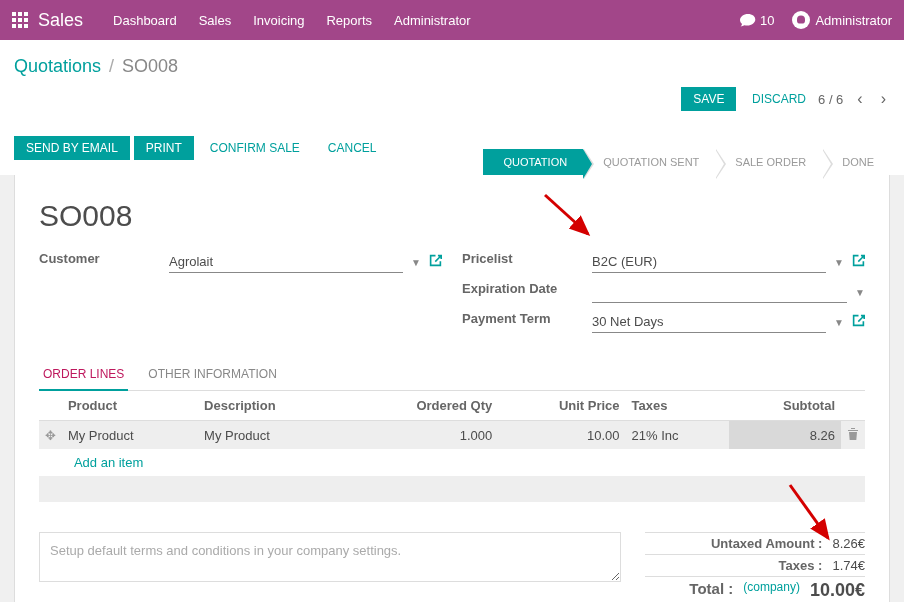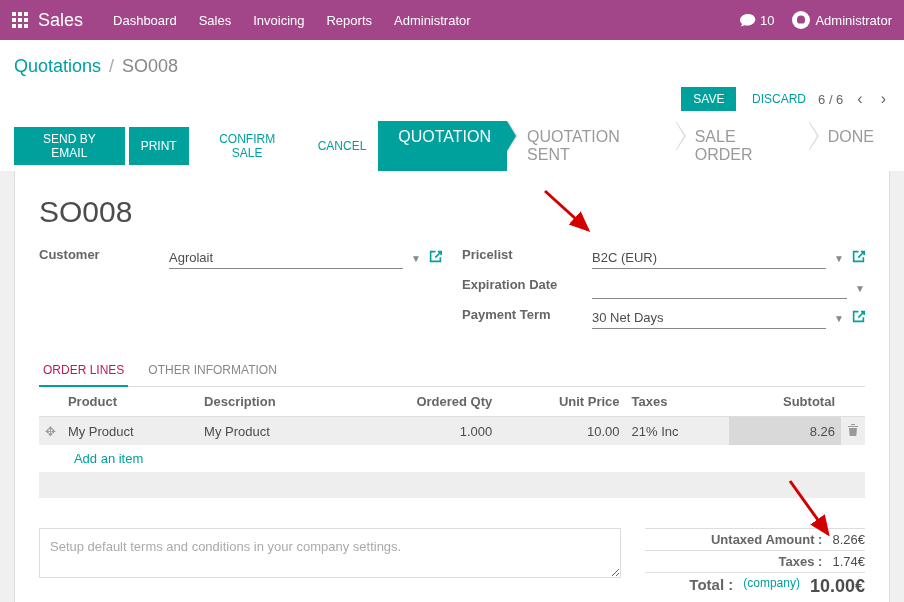--- a/index.html
+++ b/index.html
@@ -25,21 +25,21 @@
 .action-row { display: flex; align-items: center; justify-content: flex-end; margin: 6px 0 10px 0; }
 .btn { border: none; padding: 5px 12px; font-size: 12px; cursor: pointer; text-transform: uppercase; }
 .btn-primary { background: #00a09d; color: #fff; }
 .btn-link { background: transparent; color: #00a09d; }
 .pager { display: flex; align-items: center; gap: 10px; color: #666; }
 .pager-btn { background: transparent; border: none; cursor: pointer; font-size: 16px; color: #666; padding: 0 4px; }
 
 .statusbar { display: flex; align-items: center; background: #fff; padding: 0; margin-bottom: 0; }
 .statusbar-left { display: flex; gap: 4px; padding: 0 0 0 0; }
 .statusbar-right { margin-left: auto; display: flex; }
-.stage { position: relative; padding: 7px 16px 7px 20px; font-size: 16px; color: #9a9a9a; text-transform: uppercase; cursor: pointer; }
+.stage { position: relative; padding: 7px 16px 7px 20px; font-size: 11px; color: #9a9a9a; text-transform: uppercase; cursor: pointer; margin-top: 28px; }
 .stage.active { background: #00a09d; color: #fff; }
 .stage::after { content: ''; position: absolute; right: -9px; top: 0; border-top: 15px solid transparent; border-bottom: 15px solid transparent; border-left: 9px solid #fff; z-index: 2; }
 .stage.active::after { border-left-color: #00a09d; }
 .stage::before { content: ''; position: absolute; right: -11px; top: 0; border-top: 15px solid transparent; border-bottom: 15px solid transparent; border-left: 10px solid #ddd; z-index: 1; }
 .stage:last-child::after, .stage:last-child::before { display: none; }
 
 .form-sheet-bg { background: #f0f0f0; padding: 0 14px 14px 14px; }
 .form-sheet { background: #fff; padding: 24px 24px 20px 24px; border: 1px solid #ddd; border-top: none; position: relative; }
 h1.record-title { font-size: 30px; font-weight: 400; color: #4c4c4c; margin-bottom: 18px; }
 

